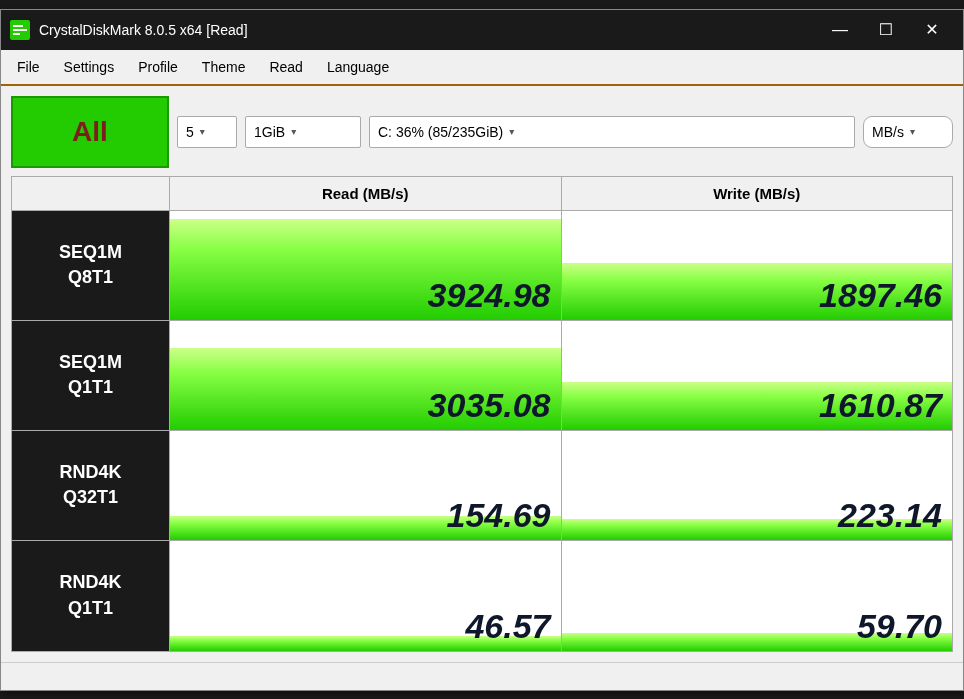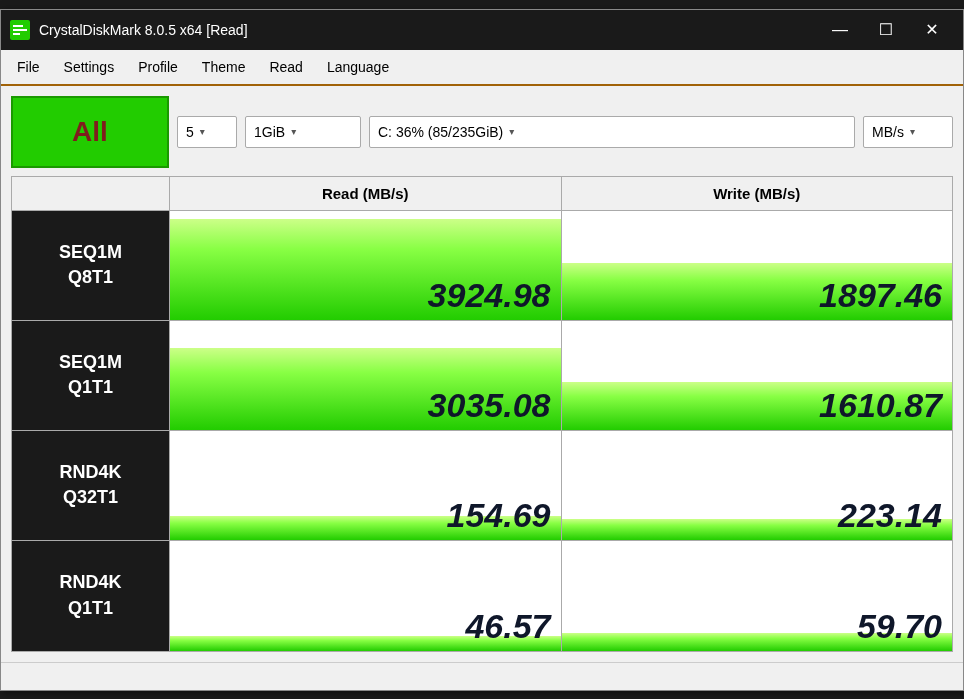--- a/index.html
+++ b/index.html
@@ -129,21 +129,21 @@
     }
 
     .dropdown-arrow {
       font-size: 10px;
       color: #555;
     }
 
     .dropdown-count { width: 60px; }
     .dropdown-size { width: 116px; text-align: right; }
     .dropdown-drive { width: 230px; flex: 1; }
-    .dropdown-unit { width: 90px; }
+    .dropdown-unit { width: 90px; border-radius: 9px; }
 
     
     .table-area {
       border: 1px solid #aaa;
       background: white;
     }
 
     .table-header-row {
       display: flex;
       background: #f0f0f0;

